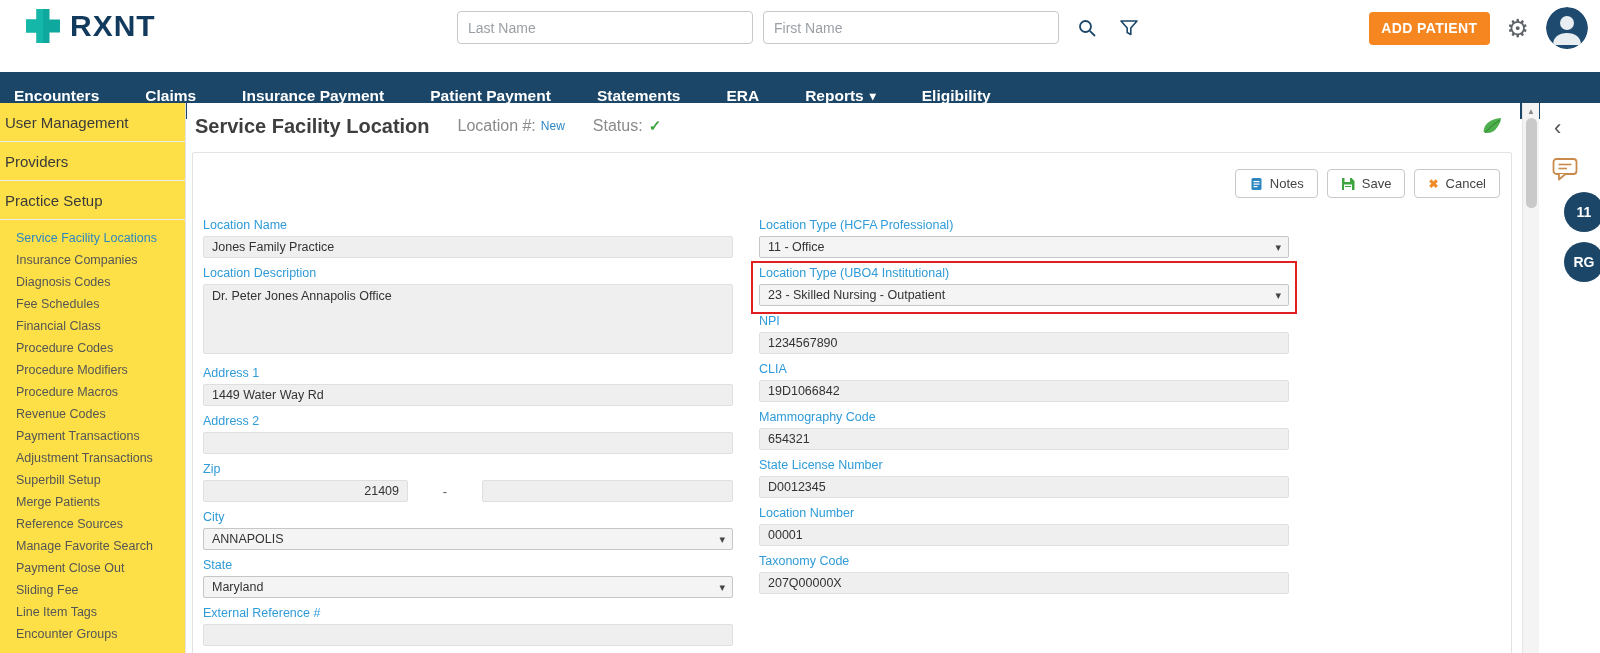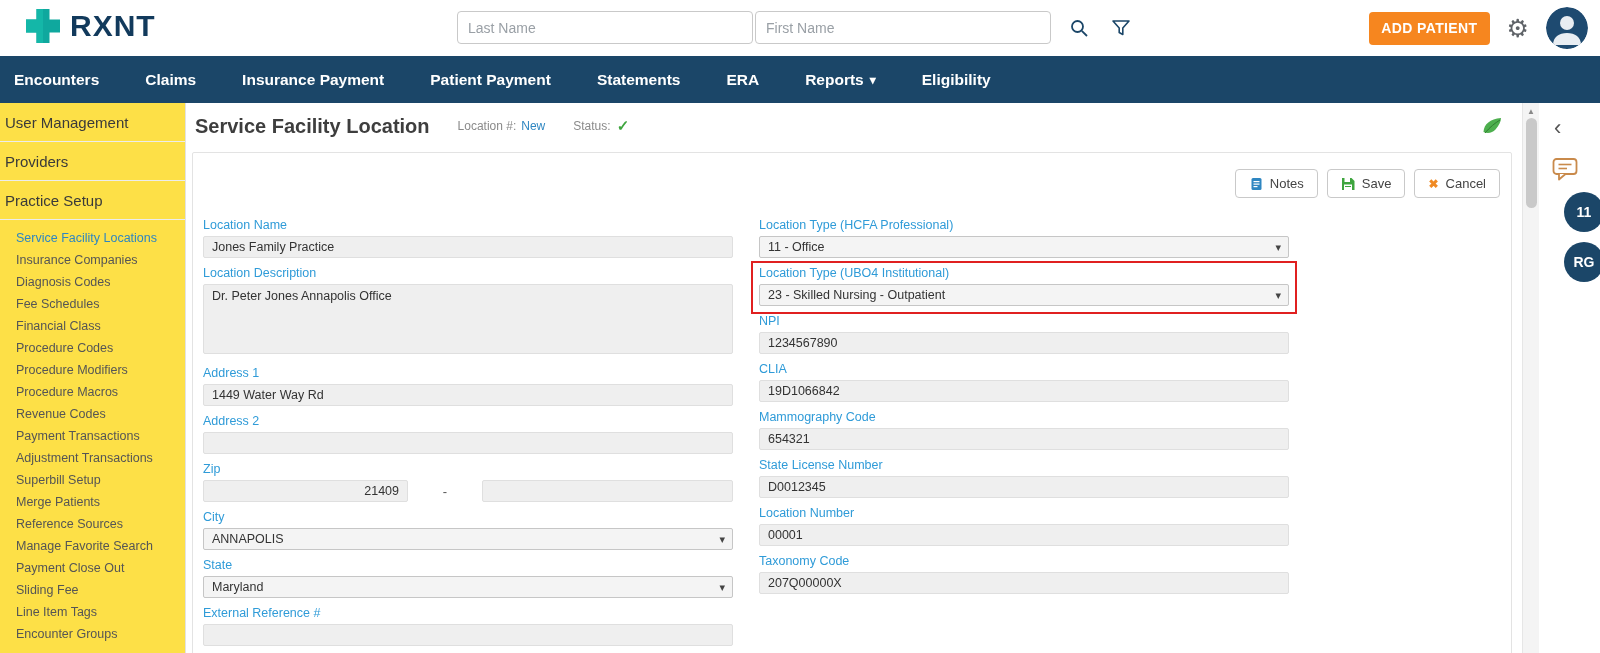--- a/index.html
+++ b/index.html
@@ -6,53 +6,53 @@
   html,body { width:1600px; height:653px; overflow:hidden; background:#fff;
               font-family:"Liberation Sans", sans-serif; }
 
   
   .topbar { position:absolute; top:0; left:0; width:1600px; height:56px; background:#fff; }
   .logo { position:absolute; left:24px; top:7px; display:flex; align-items:center; gap:8px; cursor:pointer; }
   .logo-text { font-size:30px; font-weight:800; color:#123A5C; letter-spacing:1px; }
   .search-group { position:absolute; left:457px; top:11px; display:flex; align-items:center; }
   .search-input { width:296px; height:33px; border:1px solid #C9C9C9; border-radius:4px;
                   padding:0 10px; font-size:14px; color:#333; font-family:inherit; }
-  .search-input + .search-input { margin-left:2px; }
+  .search-input + .search-input { margin-left:10px; }
   .search-input::placeholder { color:#9AA0A6; }
   .icon-btn { background:none; border:none; cursor:pointer; padding:4px; margin-left:14px; line-height:0; }
   .header-right { position:absolute; right:12px; top:7px; display:flex; align-items:center; gap:17px; }
   .add-patient { height:33px; padding:0 12px; background:#F6861F; color:#fff; border:none;
                  border-radius:4px; font-weight:700; font-size:14px; letter-spacing:.4px;
                  cursor:pointer; font-family:inherit; }
   .gear { font-size:25px; color:#5F6368; cursor:pointer; line-height:1; }
   .avatar { width:42px; height:42px; border-radius:50%; overflow:hidden; cursor:pointer; line-height:0; }
 
   
-  .mainnav { position:absolute; top:56px; left:0; width:1600px; height:47px; background:#1B4668;
+  .mainnav { position:absolute; top:72px; left:0; width:1600px; height:47px; background:#1B4668;
              display:flex; align-items:center; gap:46px; padding-left:14px; }
   .nav-item { color:#fff; font-size:15.5px; font-weight:600; cursor:pointer; white-space:nowrap;
               display:flex; align-items:center; gap:6px; }
   .nav-item .chev { font-size:12px; }
 
   
   .sidebar { position:absolute; top:103px; left:0; width:186px; height:550px; background:#fde047;
              border-right:1px solid #E2E2E2; overflow:hidden; }
   .side-section { font-size:15px; color:#3A3A3A; padding:11px 8px 10px 5px;
                   border-bottom:1px solid #ECECEC; cursor:pointer; }
   .side-items { padding-top:7px; }
   .side-item { font-size:12.5px; color:#555; padding:4px 4px 4px 16px; line-height:14px;
                cursor:pointer; white-space:nowrap; }
   .side-item.active { color:#2E86C1; }
 
   
   .content { position:absolute; top:103px; left:187px; width:1333px; height:550px;
              background:#fff; overflow:hidden; }
   .title-row { display:flex; align-items:center; height:46px; padding-left:8px; }
   .page-title { font-size:20px; font-weight:700; color:#3E3E3E; }
-  .meta-label { font-size:12px; color:#8A8A8A; margin-left:28px; }
+  .meta-label { font-size:16px; color:#8A8A8A; margin-left:28px; }
   .meta-link { font-size:12px; color:#2E86C1; margin-left:5px; cursor:pointer; }
   .check { color:#3EA53E; font-weight:700; font-size:15px; margin-left:6px; }
   .leaf { margin-left:auto; margin-right:18px; line-height:0; }
 
   .card { position:absolute; top:49px; left:5px; width:1320px; height:520px; background:#fff;
           border:1px solid #E3E3E3; border-radius:2px; }
   .card-toolbar { display:flex; justify-content:flex-end; gap:9px; padding:16px 11px 0 0; }
   .tbtn { display:inline-flex; align-items:center; gap:7px; background:#fff;
           border:1px solid #C9C9C9; border-radius:4px; padding:6px 13px; font-size:13px;
           color:#444; cursor:pointer; font-family:inherit; }

